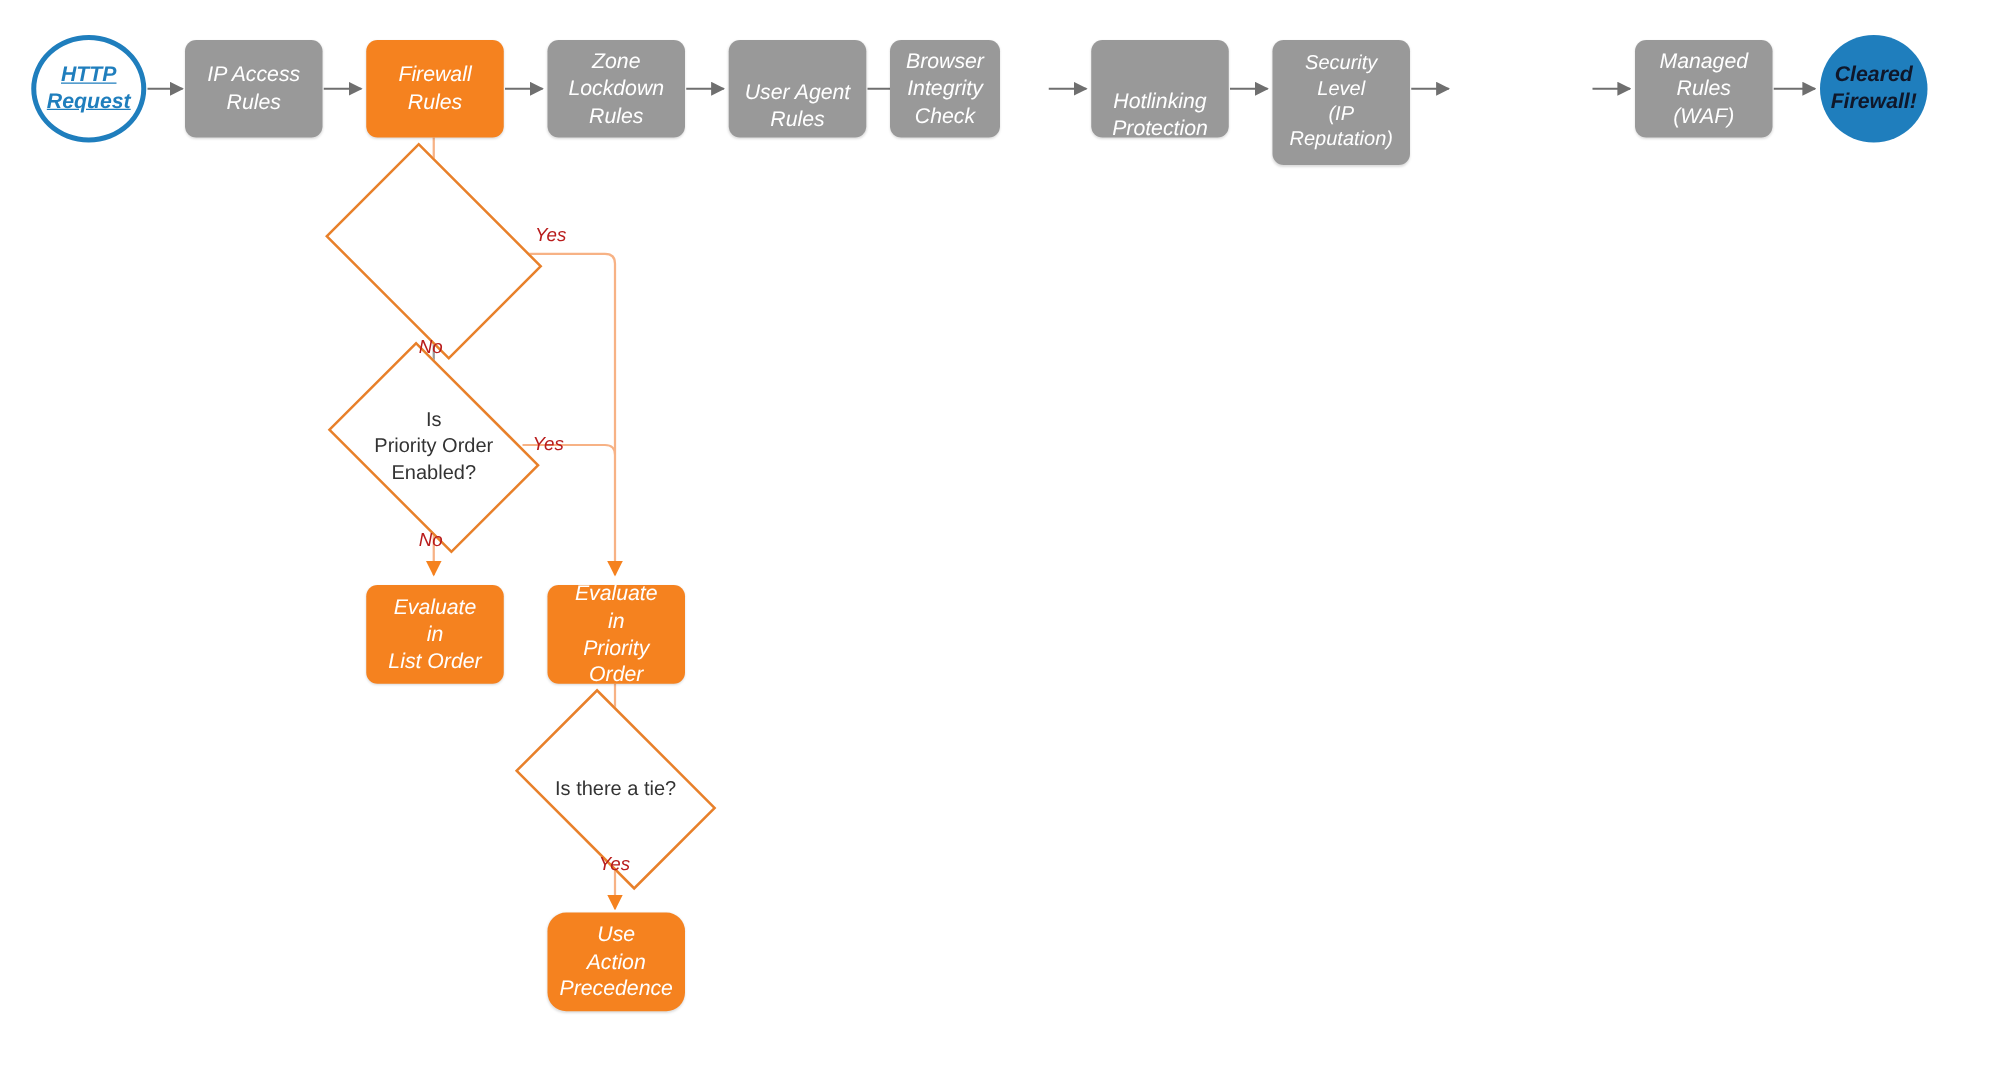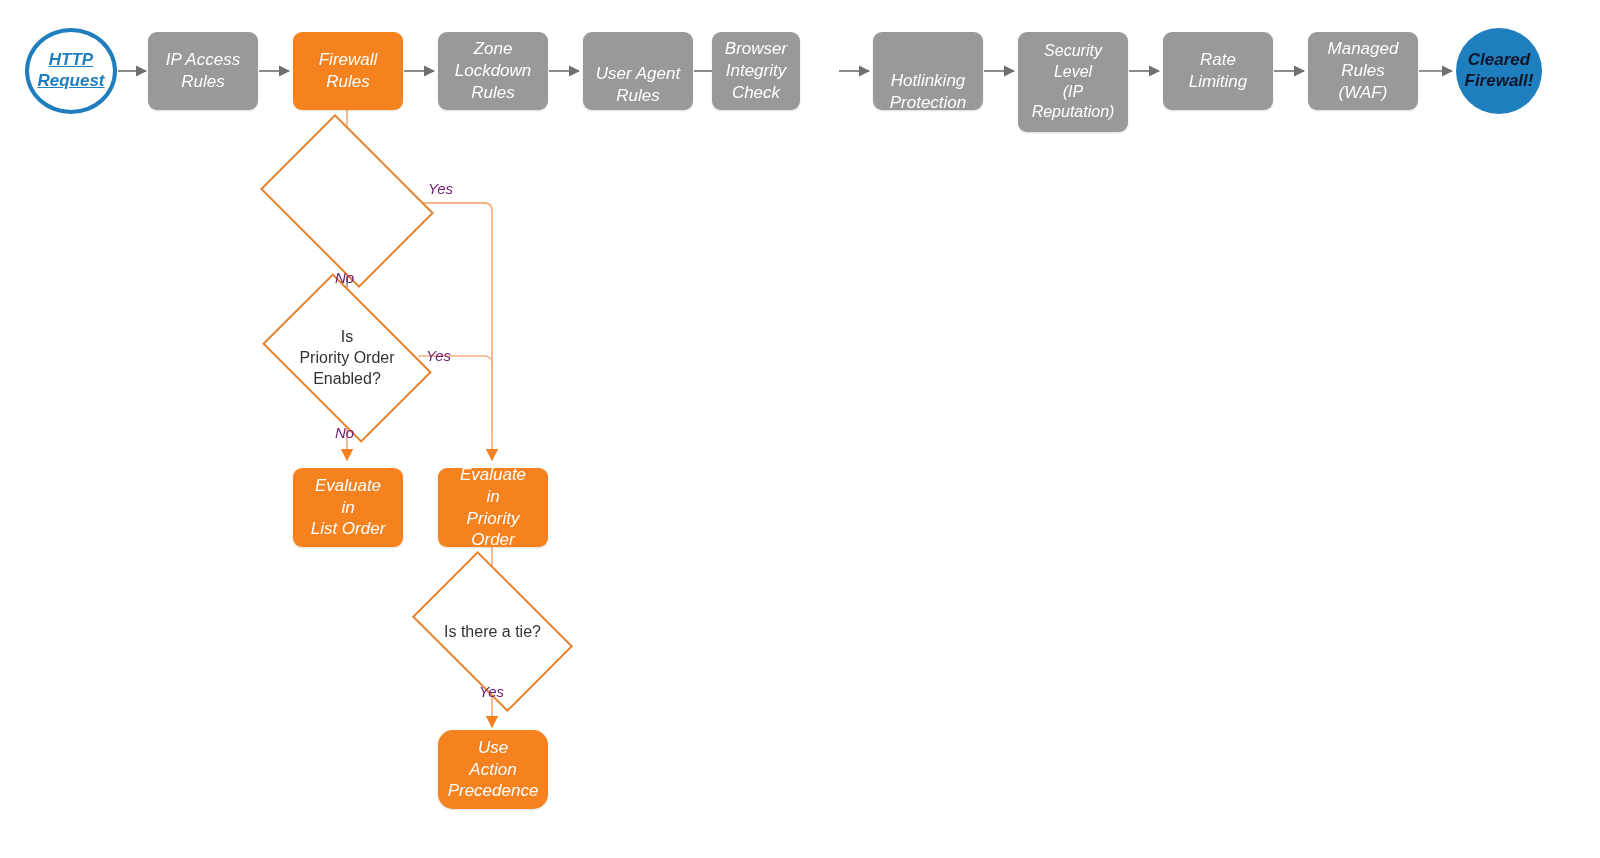--- a/index.html
+++ b/index.html
@@ -111,21 +111,21 @@
     white-space: pre-line;
     z-index: 3;
   }
 
   
   .edge-label {
     position: absolute;
     z-index: 3;
     font-size: 15px;
     font-style: italic;
-    color: #701a75;
+    color: #b91c1c;
     white-space: nowrap;
   }
 </style>
 </head>
 <body>
 
 <div id="canvas">
 
   <svg id="connectors" viewBox="0 0 1600 858" width="1600" height="858">
     <defs>
@@ -209,24 +209,20 @@
     <span style="white-space:pre-line;margin-top:41px;">Hotlinking
 Protection</span>
   </div>
 
   <div class="node box box-grey" style="left:1018px; top:32px; width:110px; height:100px; font-size:16px;">
     <span style="white-space:pre-line;">Security
 Level
 (IP Reputation)</span>
   </div>
 
-  <div class="node box box-grey" style="left:1163px; top:32px; width:110px; height:78px;">
-    <span style="white-space:pre-line;">Rate
-Limiting</span>
-  </div>
 
   <div class="node box box-grey" style="left:1308px; top:32px; width:110px; height:78px;">
     <span style="white-space:pre-line;">Managed
 Rules
 (WAF)</span>
   </div>
 
   <div class="node circle circle-filled" style="left:1456px; top:28px; width:86px; height:86px;">
     <span style="white-space:pre-line;">Cleared
 Firewall!</span>

